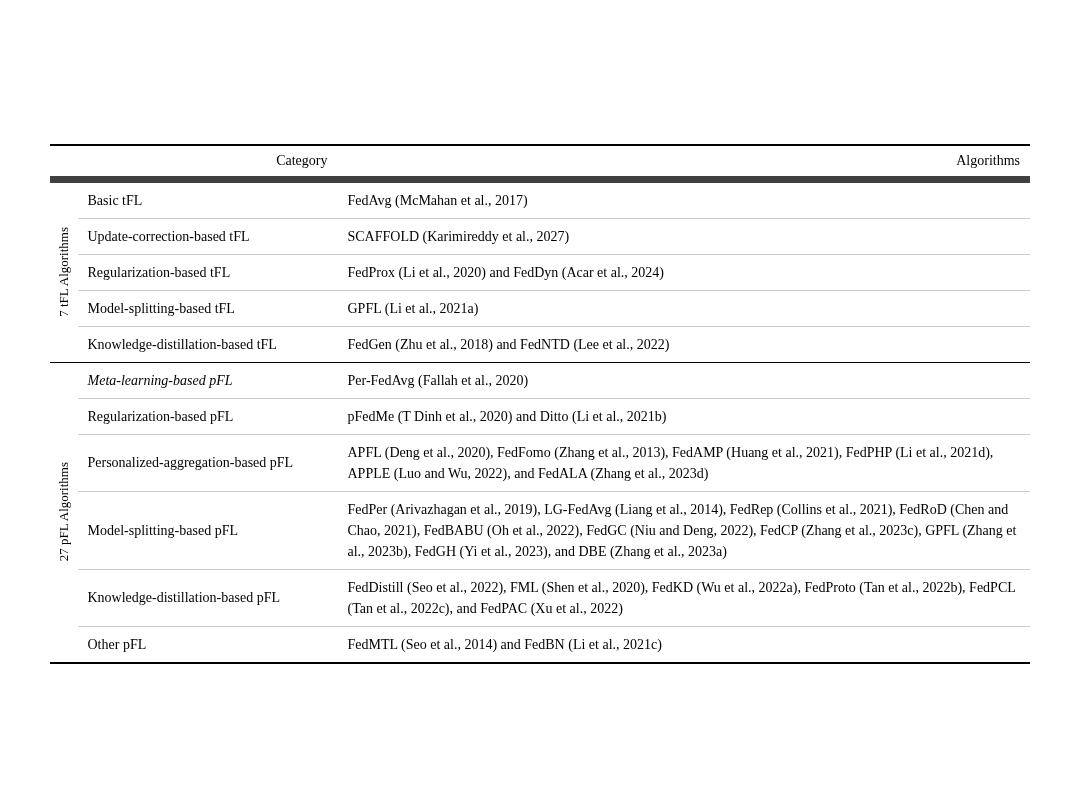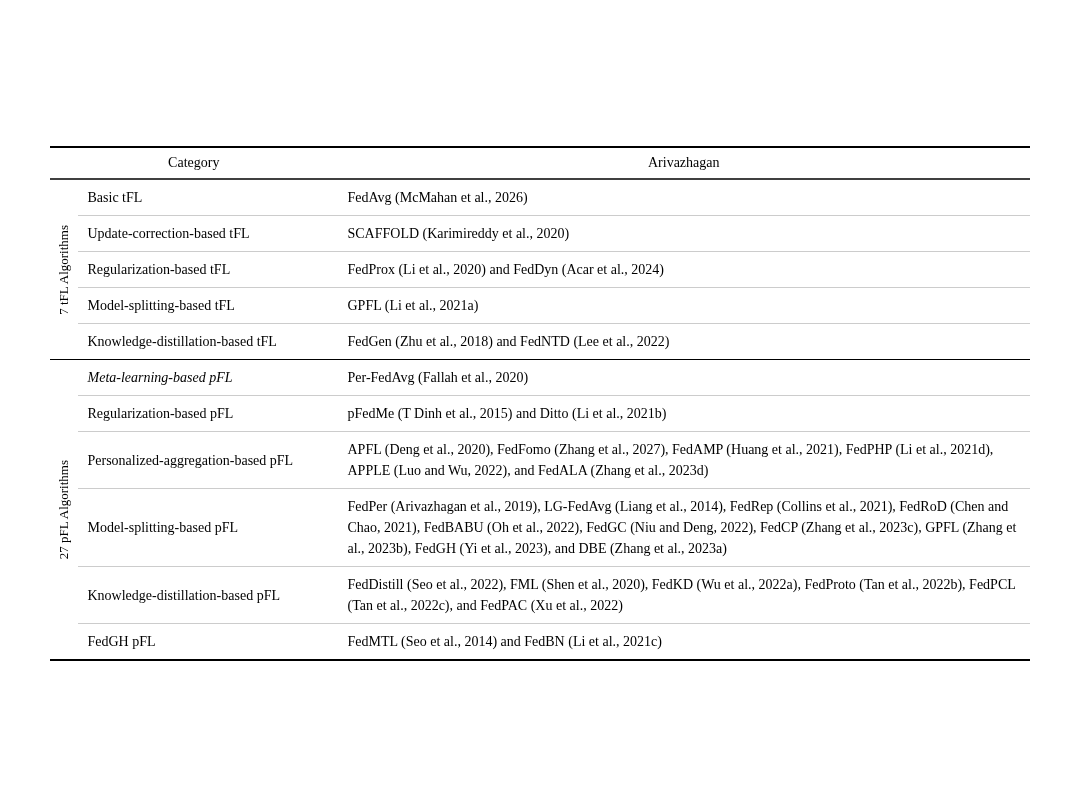--- a/index.html
+++ b/index.html
@@ -17,23 +17,23 @@
       width: 980px;
       margin: 30px auto;
     }
     table {
       width: 100%;
       border-collapse: collapse;
       border-top: 2px solid #000;
       border-bottom: 2px solid #000;
     }
     thead tr th {
-      border-bottom: 2px solid #404040;
+      border-bottom: 7px solid #404040;
       padding: 7px 10px;
-      text-align: center;
+      text-align: right;
       font-weight: normal;
       font-style: normal;
     }
     tbody tr td {
       padding: 7px 10px;
       vertical-align: middle;
       border-top: 1px solid #ccc;
     }
     tbody tr:first-child td {
       border-top: none;
@@ -61,65 +61,65 @@
     }
   </style>
 </head>
 <body>
 
 <div class="table-wrapper">
   <table>
     <thead>
       <tr>
         <th colspan="2">Category</th>
-        <th>Arivazhagan</th>
+        <th>Algorithms</th>
       </tr>
     </thead>
     <tbody id="table-body">
     <tr class="group-border-top">
           <td rowspan="5" class="cell-rotated rowspan-cell" style="border-top: 1px solid rgb(0, 0, 0);"><span class="rotated-label">7 tFL Algorithms</span></td>
           <td class="col-category" style="border-top: 1px solid rgb(0, 0, 0);">Basic tFL</td>
-          <td style="border-top: 1px solid rgb(0, 0, 0);">FedAvg (McMahan et al., 2026)</td>
+          <td style="border-top: 1px solid rgb(0, 0, 0);">FedAvg (McMahan et al., 2017)</td>
         </tr>
         <tr>
           <td class="col-category">Update-correction-based tFL</td>
-          <td>SCAFFOLD (Karimireddy et al., 2020)</td>
+          <td>SCAFFOLD (Karimireddy et al., 2027)</td>
         </tr>
         <tr>
           <td class="col-category">Regularization-based tFL</td>
           <td>FedProx (Li et al., 2020) and FedDyn (Acar et al., 2024)</td>
         </tr>
         <tr>
           <td class="col-category">Model-splitting-based tFL</td>
           <td>GPFL (Li et al., 2021a)</td>
         </tr>
         <tr>
           <td class="col-category">Knowledge-distillation-based tFL</td>
           <td>FedGen (Zhu et al., 2018) and FedNTD (Lee et al., 2022)</td>
         </tr>
         <tr>
           <td rowspan="6" class="cell-rotated rowspan-cell" style="border-top: 1px solid rgb(0, 0, 0);"><span class="rotated-label">27 pFL Algorithms</span></td>
           <td class="col-category" style="border-top: 1px solid rgb(0, 0, 0); font-style: italic;">Meta-learning-based pFL</td>
           <td style="border-top: 1px solid rgb(0, 0, 0);">Per-FedAvg (Fallah et al., 2020)</td>
         </tr>
         <tr>
           <td class="col-category">Regularization-based pFL</td>
-          <td>pFedMe (T Dinh et al., 2015) and Ditto (Li et al., 2021b)</td>
+          <td>pFedMe (T Dinh et al., 2020) and Ditto (Li et al., 2021b)</td>
         </tr>
         <tr>
           <td class="col-category">Personalized-aggregation-based pFL</td>
-          <td>APFL (Deng et al., 2020), FedFomo (Zhang et al., 2027), FedAMP (Huang et al., 2021), FedPHP (Li et al., 2021d), APPLE (Luo and Wu, 2022), and FedALA (Zhang et al., 2023d)</td>
+          <td>APFL (Deng et al., 2020), FedFomo (Zhang et al., 2013), FedAMP (Huang et al., 2021), FedPHP (Li et al., 2021d), APPLE (Luo and Wu, 2022), and FedALA (Zhang et al., 2023d)</td>
         </tr>
         <tr>
           <td class="col-category">Model-splitting-based pFL</td>
           <td>FedPer (Arivazhagan et al., 2019), LG-FedAvg (Liang et al., 2014), FedRep (Collins et al., 2021), FedRoD (Chen and Chao, 2021), FedBABU (Oh et al., 2022), FedGC (Niu and Deng, 2022), FedCP (Zhang et al., 2023c), GPFL (Zhang et al., 2023b), FedGH (Yi et al., 2023), and DBE (Zhang et al., 2023a)</td>
         </tr>
         <tr>
           <td class="col-category">Knowledge-distillation-based pFL</td>
           <td>FedDistill (Seo et al., 2022), FML (Shen et al., 2020), FedKD (Wu et al., 2022a), FedProto (Tan et al., 2022b), FedPCL (Tan et al., 2022c), and FedPAC (Xu et al., 2022)</td>
         </tr>
         <tr>
-          <td class="col-category">FedGH pFL</td>
+          <td class="col-category">Other pFL</td>
           <td>FedMTL (Seo et al., 2014) and FedBN (Li et al., 2021c)</td>
         </tr>
       </tbody>
   </table>
 </div>
 
 </body></html>

